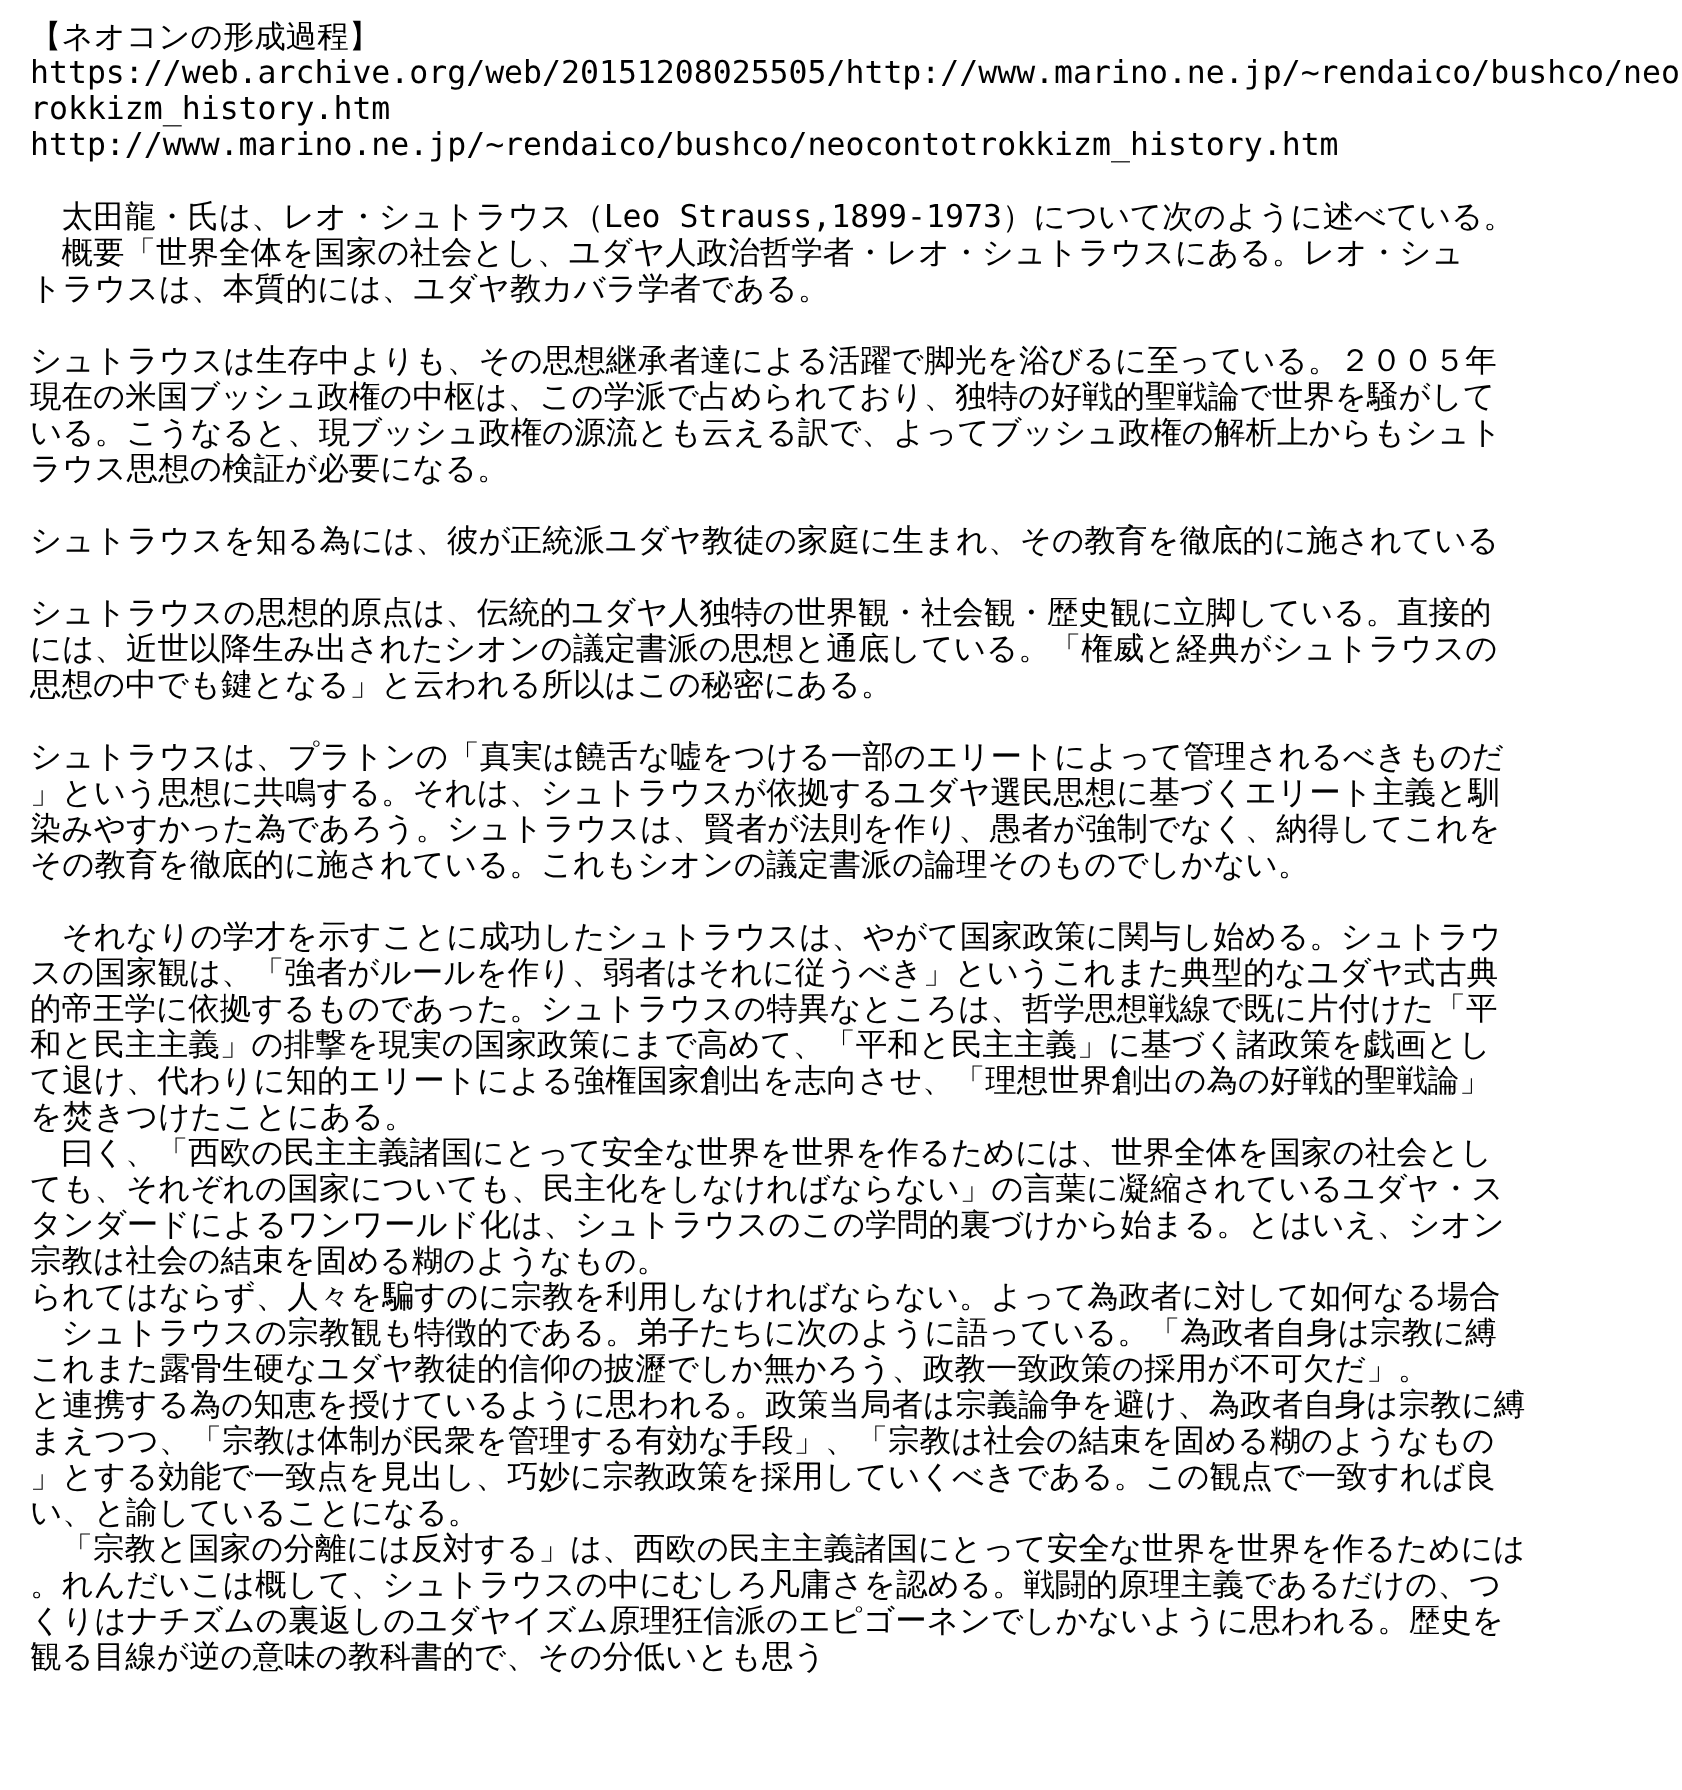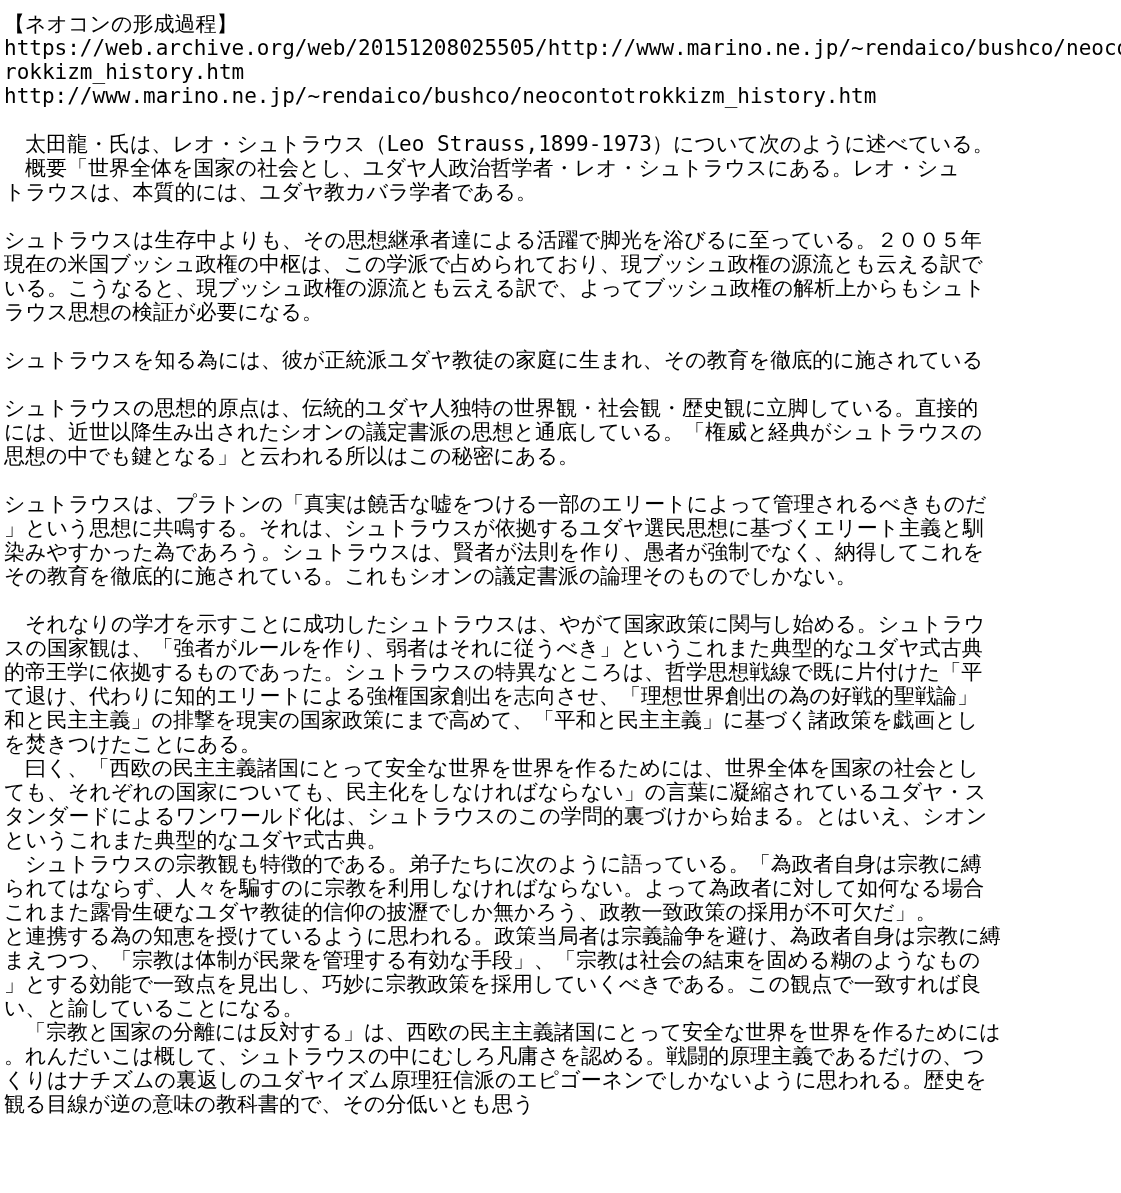--- a/index.html
+++ b/index.html
@@ -5,21 +5,21 @@
   html, body {
     margin: 0;
     padding: 0;
     background: #ffffff;
   }
   .page {
     position: relative;
     width: 1121px;
     height: 1193px;
     box-sizing: border-box;
-    padding: 12px 2px 0 4px;
+    padding: 12px 2px 0 20px;
     background: #ffffff;
     overflow: hidden;
   }
   .textblock {
     margin: 0;
   }
   .line {
     font-family: "DejaVu Sans Mono", "Liberation Mono", monospace;
     font-size: 21px;
     line-height: 24px;
@@ -37,47 +37,47 @@
       <div class="line">【ネオコンの形成過程】</div>
       <div class="line">https://web.archive.org/web/20151208025505/http://www.marino.ne.jp/~rendaico/bushco/neocontot</div>
       <div class="line">rokkizm_history.htm</div>
       <div class="line">http://www.marino.ne.jp/~rendaico/bushco/neocontotrokkizm_history.htm</div>
       <div class="line"></div>
       <div class="line">　太田龍・氏は、レオ・シュトラウス（Leo Strauss,1899-1973）について次のように述べている。</div>
       <div class="line">　概要「世界全体を国家の社会とし、ユダヤ人政治哲学者・レオ・シュトラウスにある。レオ・シュ</div>
       <div class="line">トラウスは、本質的には、ユダヤ教カバラ学者である。</div>
       <div class="line"></div>
       <div class="line">シュトラウスは生存中よりも、その思想継承者達による活躍で脚光を浴びるに至っている。２００５年</div>
-      <div class="line">現在の米国ブッシュ政権の中枢は、この学派で占められており、現ブッシュ政権の源流とも云える訳で</div>
+      <div class="line">現在の米国ブッシュ政権の中枢は、この学派で占められており、独特の好戦的聖戦論で世界を騒がして</div>
       <div class="line">いる。こうなると、現ブッシュ政権の源流とも云える訳で、よってブッシュ政権の解析上からもシュト</div>
       <div class="line">ラウス思想の検証が必要になる。</div>
       <div class="line"></div>
       <div class="line">シュトラウスを知る為には、彼が正統派ユダヤ教徒の家庭に生まれ、その教育を徹底的に施されている</div>
       <div class="line"></div>
       <div class="line">シュトラウスの思想的原点は、伝統的ユダヤ人独特の世界観・社会観・歴史観に立脚している。直接的</div>
       <div class="line">には、近世以降生み出されたシオンの議定書派の思想と通底している。「権威と経典がシュトラウスの</div>
       <div class="line">思想の中でも鍵となる」と云われる所以はこの秘密にある。</div>
       <div class="line"></div>
       <div class="line">シュトラウスは、プラトンの「真実は饒舌な嘘をつける一部のエリートによって管理されるべきものだ</div>
       <div class="line">」という思想に共鳴する。それは、シュトラウスが依拠するユダヤ選民思想に基づくエリート主義と馴</div>
       <div class="line">染みやすかった為であろう。シュトラウスは、賢者が法則を作り、愚者が強制でなく、納得してこれを</div>
       <div class="line">その教育を徹底的に施されている。これもシオンの議定書派の論理そのものでしかない。</div>
       <div class="line"></div>
       <div class="line">　それなりの学才を示すことに成功したシュトラウスは、やがて国家政策に関与し始める。シュトラウ</div>
       <div class="line">スの国家観は、「強者がルールを作り、弱者はそれに従うべき」というこれまた典型的なユダヤ式古典</div>
       <div class="line">的帝王学に依拠するものであった。シュトラウスの特異なところは、哲学思想戦線で既に片付けた「平</div>
+      <div class="line">和と民主主義」の排撃を現実の国家政策にまで高めて、「平和と民主主義」に基づく諸政策を戯画とし</div>
       <div class="line">て退け、代わりに知的エリートによる強権国家創出を志向させ、「理想世界創出の為の好戦的聖戦論」</div>
-      <div class="line">和と民主主義」の排撃を現実の国家政策にまで高めて、「平和と民主主義」に基づく諸政策を戯画とし</div>
       <div class="line">を焚きつけたことにある。</div>
       <div class="line">　曰く、「西欧の民主主義諸国にとって安全な世界を世界を作るためには、世界全体を国家の社会とし</div>
       <div class="line">ても、それぞれの国家についても、民主化をしなければならない」の言葉に凝縮されているユダヤ・ス</div>
       <div class="line">タンダードによるワンワールド化は、シュトラウスのこの学問的裏づけから始まる。とはいえ、シオン</div>
-      <div class="line">というこれまた典型的なユダヤ式古典。</div>
+      <div class="line">宗教は社会の結束を固める糊のようなもの。</div>
+      <div class="line">られてはならず、人々を騙すのに宗教を利用しなければならない。よって為政者に対して如何なる場合</div>
       <div class="line">　シュトラウスの宗教観も特徴的である。弟子たちに次のように語っている。「為政者自身は宗教に縛</div>
-      <div class="line">られてはならず、人々を騙すのに宗教を利用しなければならない。よって為政者に対して如何なる場合</div>
       <div class="line">これまた露骨生硬なユダヤ教徒的信仰の披瀝でしか無かろう、政教一致政策の採用が不可欠だ」。</div>
       <div class="line">と連携する為の知恵を授けているように思われる。政策当局者は宗義論争を避け、為政者自身は宗教に縛</div>
       <div class="line">まえつつ、「宗教は体制が民衆を管理する有効な手段」、「宗教は社会の結束を固める糊のようなもの</div>
       <div class="line">」とする効能で一致点を見出し、巧妙に宗教政策を採用していくべきである。この観点で一致すれば良</div>
       <div class="line">い、と諭していることになる。</div>
       <div class="line">　「宗教と国家の分離には反対する」は、西欧の民主主義諸国にとって安全な世界を世界を作るためには</div>
       <div class="line">。れんだいこは概して、シュトラウスの中にむしろ凡庸さを認める。戦闘的原理主義であるだけの、つ</div>
       <div class="line">くりはナチズムの裏返しのユダヤイズム原理狂信派のエピゴーネンでしかないように思われる。歴史を</div>
       <div class="line">観る目線が逆の意味の教科書的で、その分低いとも思う</div>
     </div>

